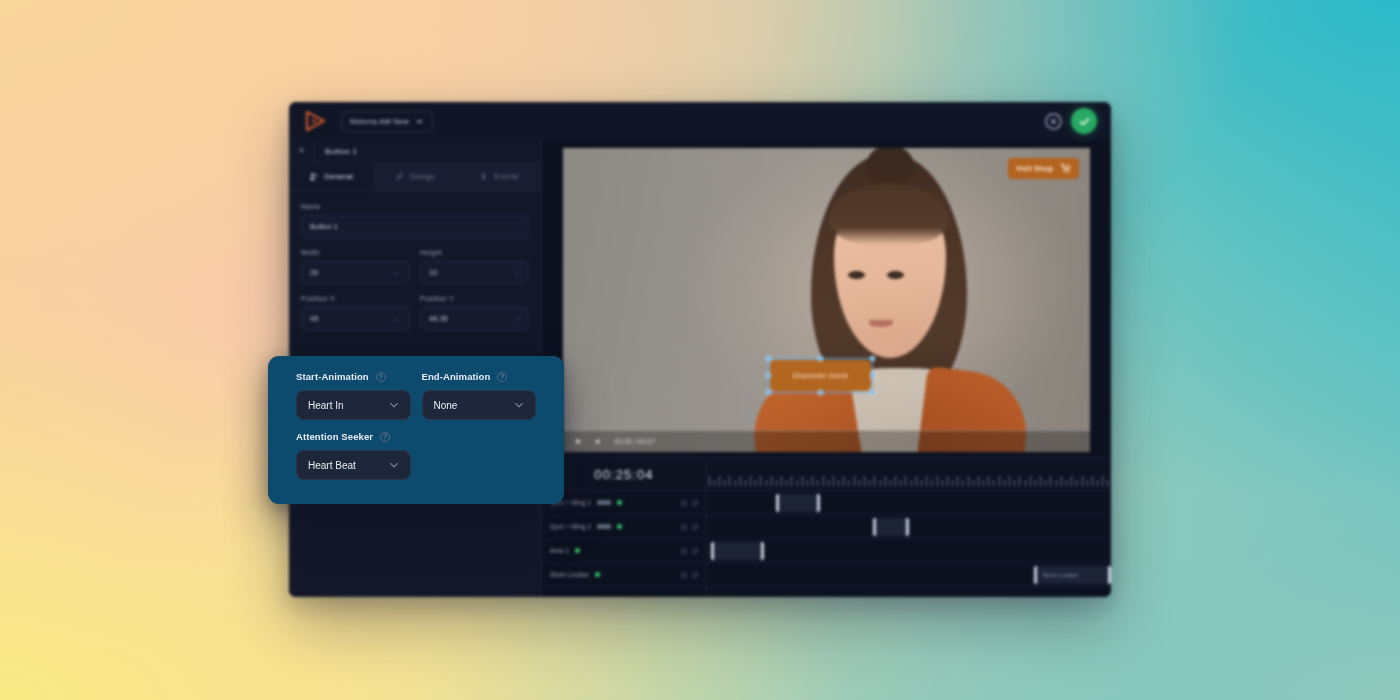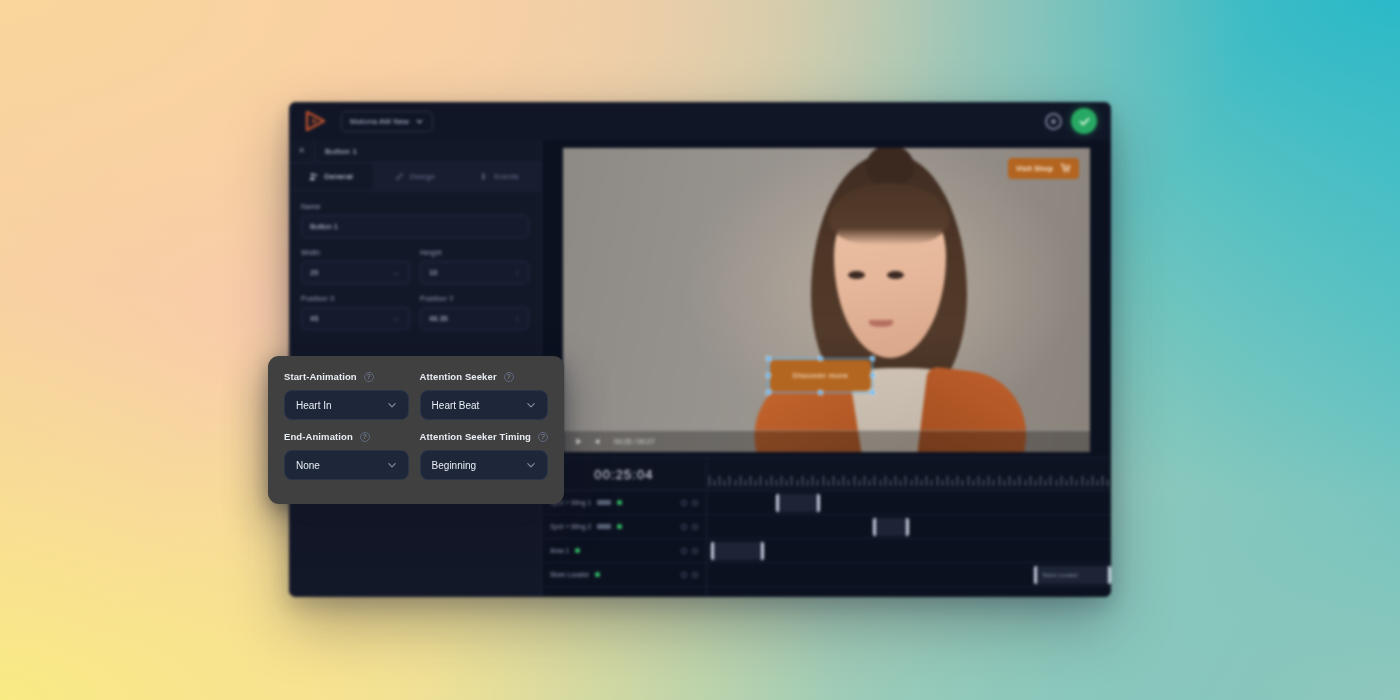--- a/index.html
+++ b/index.html
@@ -293,24 +293,24 @@
     display: flex; align-items: center;
     padding-left: 5px;
     font-size: 6px; color: #8d96ac;
   }
 
   
   #anim-panel {
     position: absolute;
     left: 268px; top: 356px;
     width: 296px; height: 148px;
-    background: #404040;
+    background: #0c4a6e;
     border-radius: 11px;
     box-shadow: 0 18px 44px rgba(18,22,38,.42), 0 5px 16px rgba(18,22,38,.3);
-    padding: 15px 16px;
+    padding: 15px 28px;
   }
   .ap-grid { display: grid; grid-template-columns: 1fr 1fr; column-gap: 11px; row-gap: 11px; }
   .ap-field {}
   .ap-label {
     display: flex; align-items: center; gap: 7px;
     font-size: 9.5px; font-weight: bold; color: #e8ecf4;
     margin-bottom: 8px; letter-spacing: .1px;
     white-space: nowrap;
   }
   .ap-help {
@@ -667,51 +667,39 @@
       <div class="ap-select">
         <span>Heart In</span>
         <svg class="chev" viewBox="0 0 12 12">
             <path d="M2.2 4.4 L6 8.2 L9.8 4.4" fill="none" stroke="#b5bed1" stroke-width="1.5" stroke-linecap="round" stroke-linejoin="round"></path>
           </svg>
       </div>
     </div>
 
     <div class="ap-field">
       <div class="ap-label">
+        <span>End-Animation</span>
+        <span class="ap-help">?</span>
+      </div>
+      <div class="ap-select">
+        <span>None</span>
+        <svg class="chev" viewBox="0 0 12 12">
+            <path d="M2.2 4.4 L6 8.2 L9.8 4.4" fill="none" stroke="#b5bed1" stroke-width="1.5" stroke-linecap="round" stroke-linejoin="round"></path>
+          </svg>
+      </div>
+    </div>
+
+    <div class="ap-field">
+      <div class="ap-label">
         <span>Attention Seeker</span>
         <span class="ap-help">?</span>
       </div>
       <div class="ap-select">
         <span>Heart Beat</span>
         <svg class="chev" viewBox="0 0 12 12">
             <path d="M2.2 4.4 L6 8.2 L9.8 4.4" fill="none" stroke="#b5bed1" stroke-width="1.5" stroke-linecap="round" stroke-linejoin="round"></path>
           </svg>
       </div>
     </div>
 
-    <div class="ap-field">
-      <div class="ap-label">
-        <span>End-Animation</span>
-        <span class="ap-help">?</span>
-      </div>
-      <div class="ap-select">
-        <span>None</span>
-        <svg class="chev" viewBox="0 0 12 12">
-            <path d="M2.2 4.4 L6 8.2 L9.8 4.4" fill="none" stroke="#b5bed1" stroke-width="1.5" stroke-linecap="round" stroke-linejoin="round"></path>
-          </svg>
-      </div>
-    </div>
-
-    <div class="ap-field">
-      <div class="ap-label">
-        <span>Attention Seeker Timing</span>
-        <span class="ap-help">?</span>
-      </div>
-      <div class="ap-select">
-        <span>Beginning</span>
-        <svg class="chev" viewBox="0 0 12 12">
-            <path d="M2.2 4.4 L6 8.2 L9.8 4.4" fill="none" stroke="#b5bed1" stroke-width="1.5" stroke-linecap="round" stroke-linejoin="round"></path>
-          </svg>
-      </div>
-    </div>
 
   </div>
 </div>
 
 </body></html>

